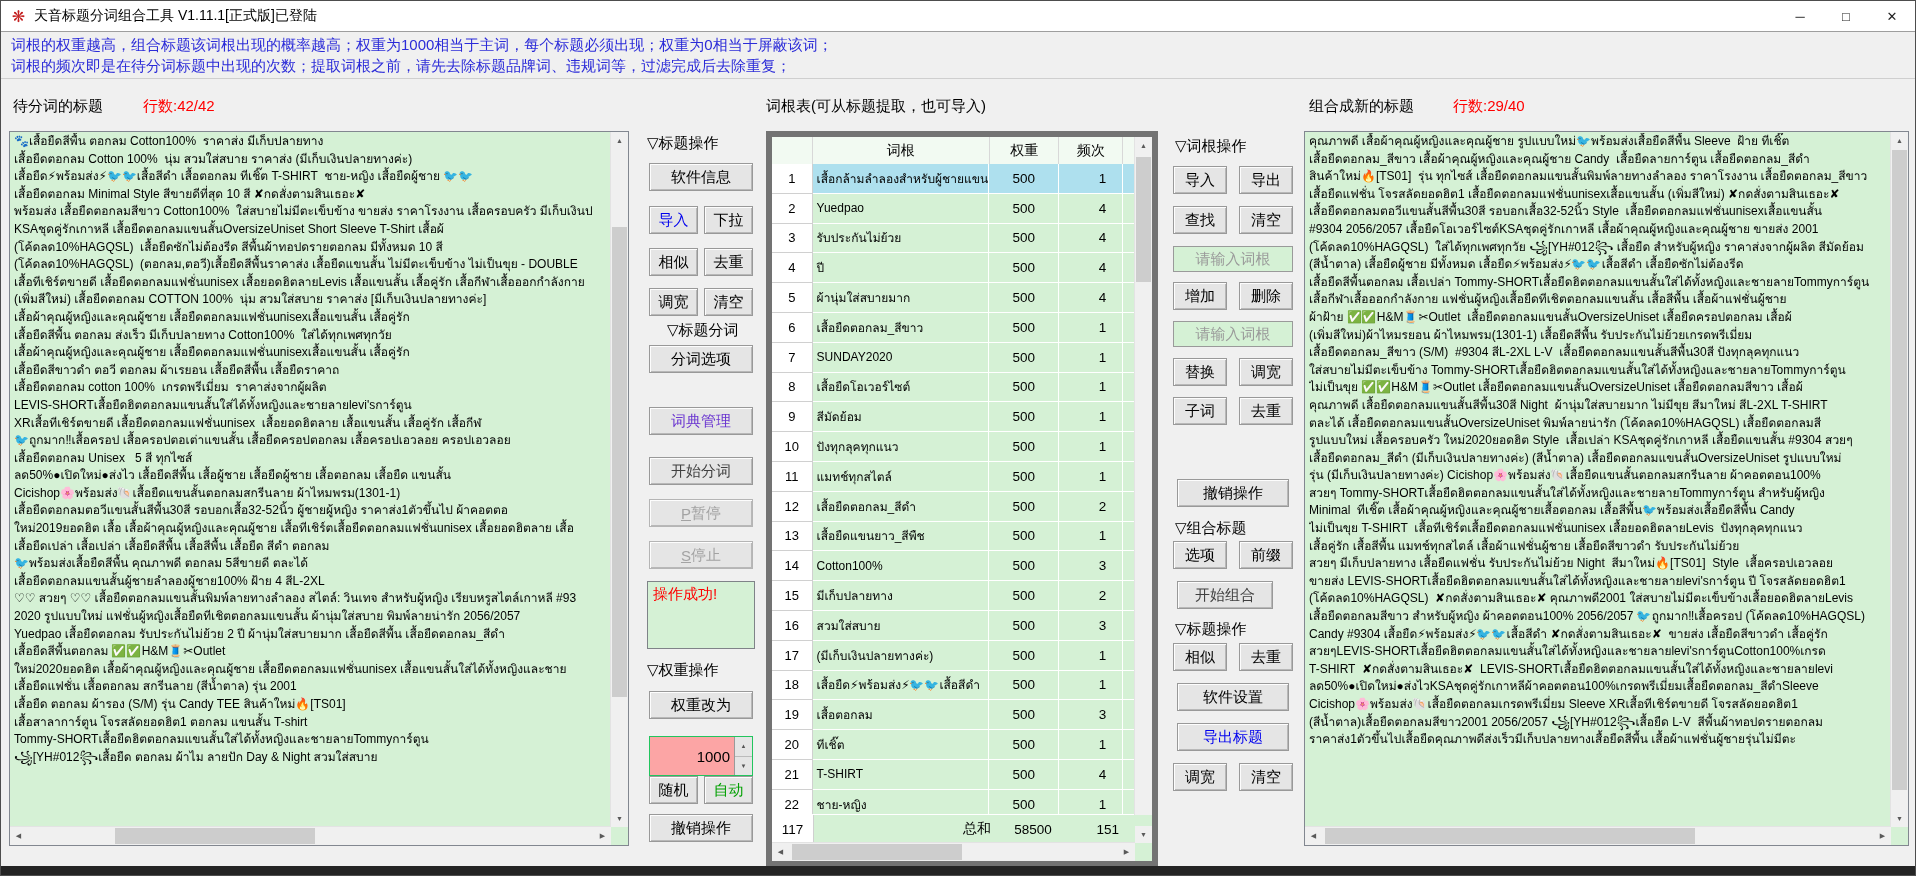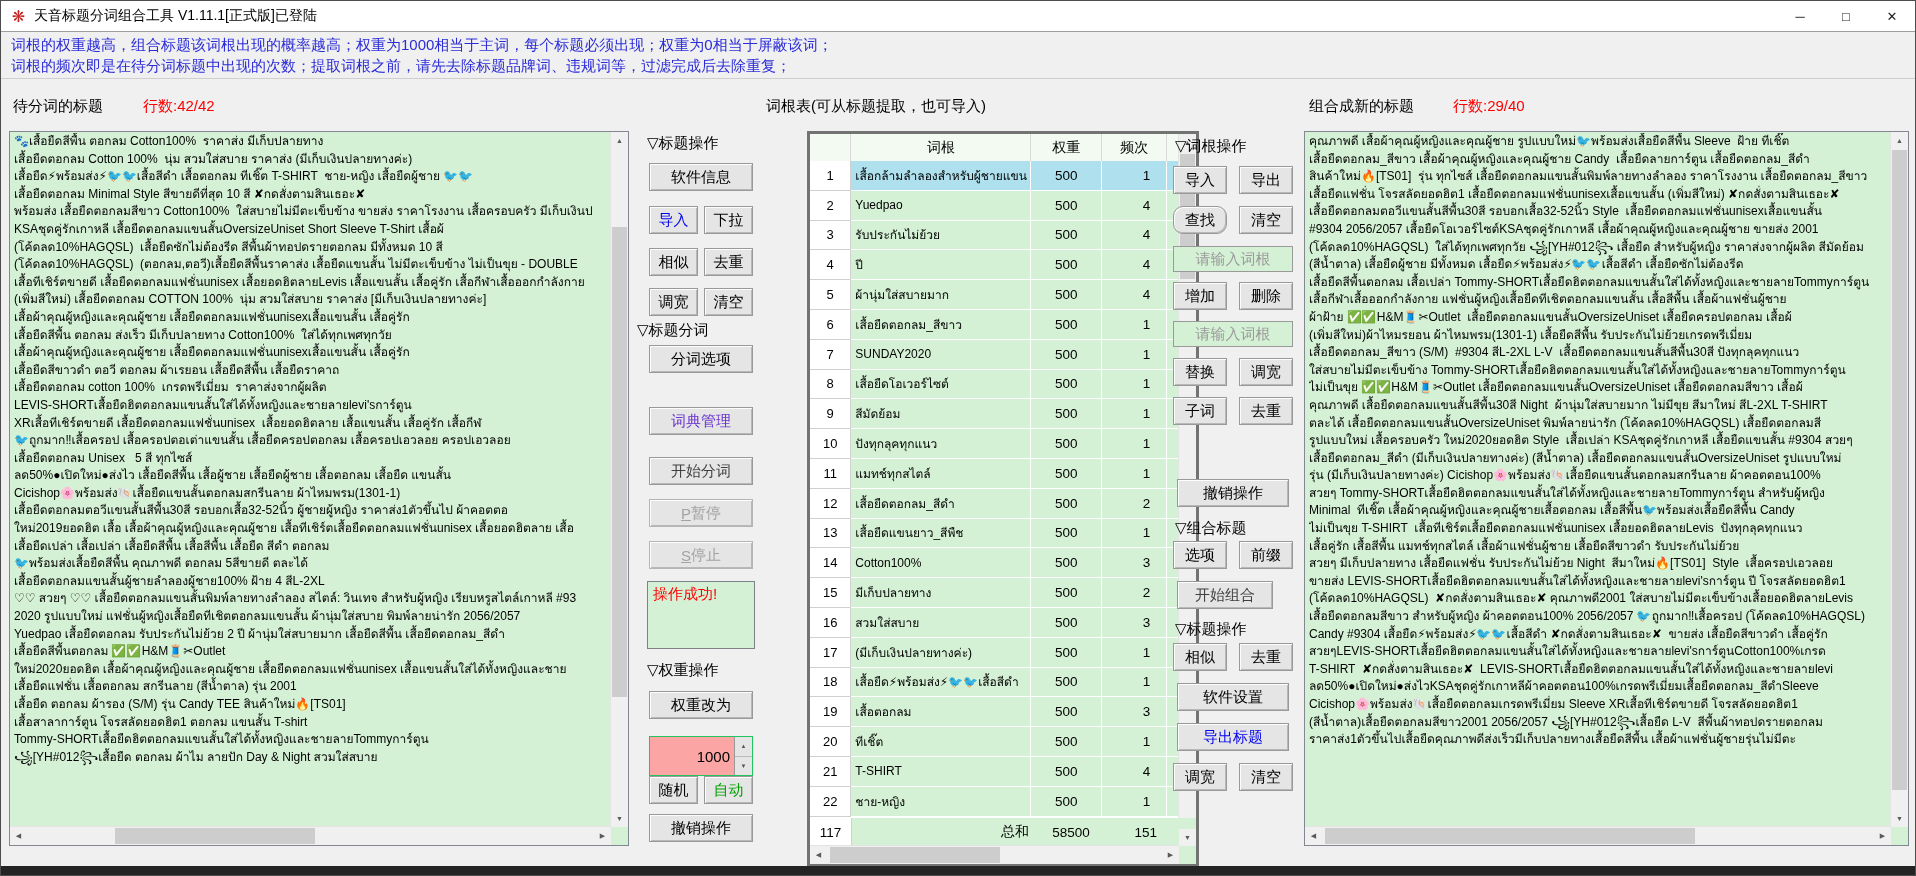--- a/index.html
+++ b/index.html
@@ -45,22 +45,22 @@
     padding:3px 5px;font-size:15px;color:#ff0000;}
   .ginput{position:absolute;height:26px;background:#d5f1d5;border:1px solid #9a9a9a;box-sizing:border-box;
     display:flex;align-items:center;justify-content:center;font-size:15px;color:#9a9a9a;}
   .spin{position:absolute;height:40px;background:#fca5a5;border:1px solid #22c55e;box-sizing:border-box;display:flex;}
   .spin-val{flex:1;display:flex;align-items:center;justify-content:flex-end;padding-right:4px;font-size:15px;}
   .spin-btns{width:17px;display:flex;flex-direction:column;border-left:1px solid #9a9a9a;}
   .spin-btns div{flex:1;background:#e5e5e5;display:flex;align-items:center;justify-content:center;
     font-size:6px;color:#555;border-bottom:1px solid #bbb;}
   .spin-btns div:last-child{border-bottom:none;}
   
-  .rtable{position:absolute;left:806px;top:130px;width:392px;height:736px;background:#d5f1d5;
-    border:3px solid #737373;box-sizing:border-box;}
+  .rtable{position:absolute;left:765px;top:130px;width:392px;height:736px;background:#d5f1d5;
+    border:6px solid #737373;box-sizing:border-box;}
   .thead{position:absolute;left:0;top:0;right:17px;height:27px;display:flex;background:#f2faf2;
     border-bottom:1px solid #c2c2c2;font-size:14px;}
   .thead .cell{display:flex;align-items:center;justify-content:center;box-sizing:border-box;border-right:1px solid #d8d8d8;}
   .rows{position:absolute;left:0;top:27px;right:17px;bottom:46px;overflow:hidden;}
   .trow{display:flex;height:29.8px;}
   .cell{box-sizing:border-box;overflow:hidden;white-space:nowrap;}
   .trow .cell{border-right:1px solid #ffffff;border-bottom:1px solid #ffffff;display:flex;align-items:center;}
   .c-num{width:42px;justify-content:center;background:#fff;border-right:1px solid #d0d0d0 !important;
     border-bottom:1px solid #d0d0d0 !important;font-size:13px;}
   .c-root{width:183px;padding-left:4px;font-size:12px;}
@@ -155,21 +155,21 @@
   </div>
 
   <span class="seclabel" style="left:646px;top:133px;">▽标题操作</span>
   <div class="btn" style="left:648px;top:162px;width:104px;">软件信息</div>
   <div class="btn blue" style="left:648px;top:205px;width:49px;">导入</div>
   <div class="btn magenta" style="left:703px;top:205px;width:49px;">下拉</div>
   <div class="btn magenta" style="left:648px;top:247px;width:49px;">相似</div>
   <div class="btn" style="left:703px;top:247px;width:49px;">去重</div>
   <div class="btn" style="left:648px;top:287px;width:49px;">调宽</div>
   <div class="btn" style="left:703px;top:287px;width:49px;">清空</div>
-  <span class="seclabel" style="left:636px;top:320px;">▽标题分词</span>
+  <span class="seclabel" style="left:666px;top:320px;">▽标题分词</span>
   <div class="btn" style="left:648px;top:344px;width:104px;">分词选项</div>
   <div class="btn purple" style="left:648px;top:406px;width:104px;">词典管理</div>
   <div class="btn red" style="left:648px;top:456px;width:104px;">开始分词</div>
   <div class="btn disabled" style="left:648px;top:498px;width:104px;">
       <span class="ul">P</span>
       <span>暂停</span>
     </div>
   <div class="btn disabled" style="left:648px;top:540px;width:104px;">
       <span class="ul">S</span>
       <span>停止</span>
@@ -366,21 +366,21 @@
     <div class="hscroll">
       <div class="sb-arrow left">◀</div>
       <div class="hthumb" style="left:20px;width:170px;"></div>
       <div class="sb-arrow right">▶</div>
     </div>
   </div>
 
   <span class="seclabel" style="left:1174px;top:136px;">▽词根操作</span>
   <div class="btn" style="left:1172px;top:165px;width:54px;">导入</div>
   <div class="btn" style="left:1238px;top:165px;width:54px;">导出</div>
-  <div class="btn" style="left:1172px;top:205px;width:54px;border-radius:10px;">查找</div>
+  <div class="btn" style="left:1172px;top:205px;width:54px;">查找</div>
   <div class="btn" style="left:1238px;top:205px;width:54px;">清空</div>
   <div class="ginput" style="left:1172px;top:245px;width:120px;">请输入词根</div>
   <div class="btn" style="left:1172px;top:281px;width:54px;">增加</div>
   <div class="btn" style="left:1238px;top:281px;width:54px;">删除</div>
   <div class="ginput" style="left:1172px;top:320px;width:120px;">请输入词根</div>
   <div class="btn" style="left:1172px;top:357px;width:54px;">替换</div>
   <div class="btn" style="left:1238px;top:357px;width:54px;">调宽</div>
   <div class="btn magenta" style="left:1172px;top:396px;width:54px;">子词</div>
   <div class="btn" style="left:1238px;top:396px;width:54px;">去重</div>
   <div class="btn" style="left:1176px;top:478px;width:112px;">撤销操作</div>

